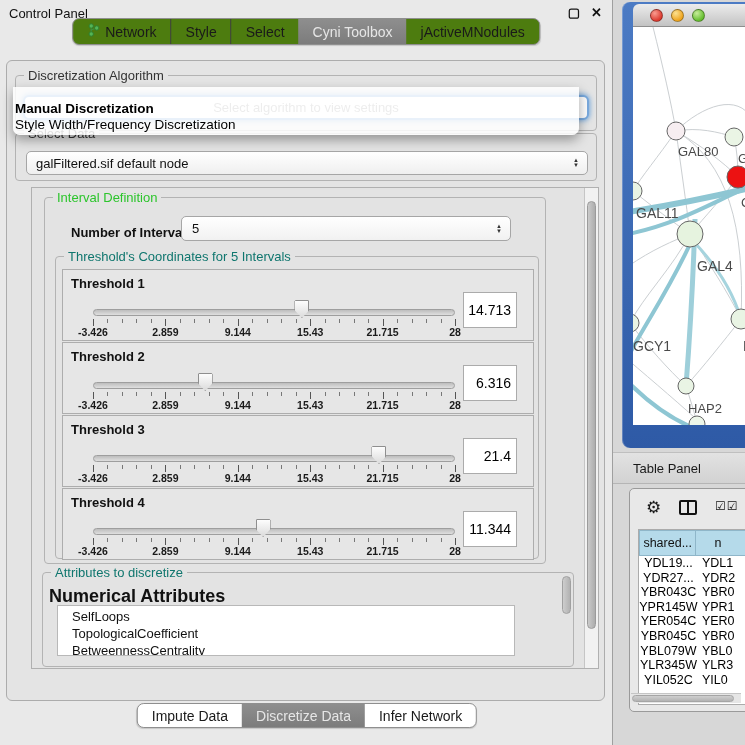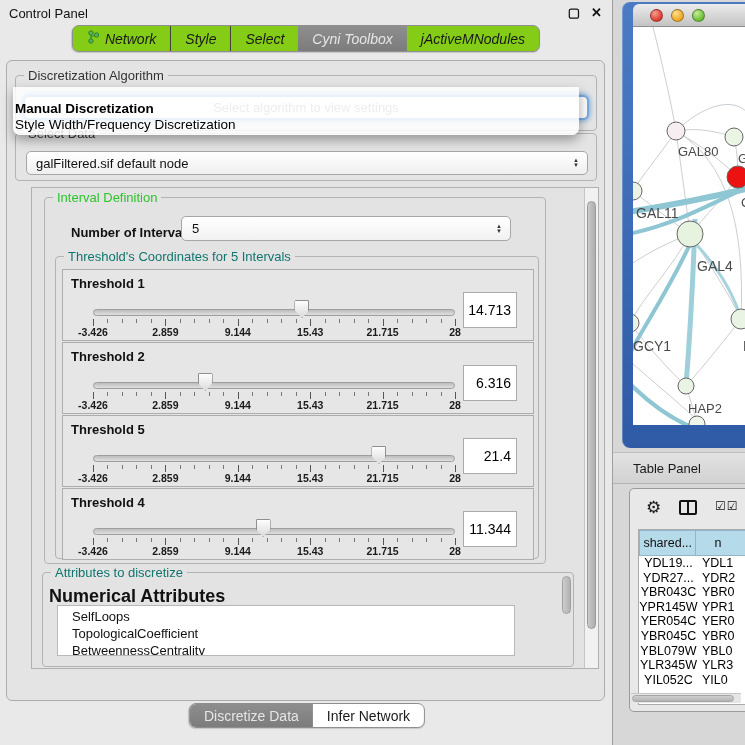--- a/index.html
+++ b/index.html
@@ -9,23 +9,23 @@
   
   #control-panel { position:absolute; left:0; top:0; width:613px; height:745px;
     background:#E9E9E9; border-right:1px solid #9F9F9F; }
   #titlebar { position:absolute; left:0; top:0; width:100%; height:26px; }
   #titlebar .t { position:absolute; left:9px; top:6px; font-size:13px; color:#111; }
   #titlebar .winbtn { position:absolute; top:5px; font-size:13px; color:#111; cursor:default; font-weight:bold;}
   #float-btn { right:32px; font-weight:normal; font-size:14px;}
   #close-btn { right:10px; }
 
   
-  #top-tabs { position:absolute; top:25px; left:50%; transform:translateX(-50%);
-    display:flex; height:27px; background:#84cc16; border:1px solid #8F8F8F; border-radius:7px;
-    overflow:hidden; box-shadow:0 1px 1px rgba(0,0,0,0.15);font-style:italic; }
+  #top-tabs { position:absolute; top:18px; left:50%; transform:translateX(-50%);
+    display:flex; height:27px; background:#4d7c0f; border:1px solid #8F8F8F; border-radius:7px;
+    overflow:hidden; box-shadow:0 1px 1px rgba(0,0,0,0.15); }
   .seg { display:flex; align-items:center; gap:5px; padding:0 14px; font-size:14px; color:#1A1A1A;
     border-left:1px solid #404040; white-space:nowrap; }
   .seg:first-child { border-left:none; }
   .seg.selected { background:linear-gradient(180deg,#8E8E8E,#7C7C7C); color:#E6E6E6; border-left:none; }
   .seg.selected + .seg { border-left:none; }
 
   
   #content { position:absolute; left:6px; top:60px; width:599px; height:641px;
     background:#E4E4E4; border:1px solid #ACACAC; border-radius:6px; }
 
@@ -244,21 +244,21 @@
                   <div class="ticks-major"></div>
                   <span class="ticklabel" style="left: 30px;">-3.426</span>
                   <span class="ticklabel" style="left: 102.4px;">2.859</span>
                   <span class="ticklabel" style="left: 174.8px;">9.144</span>
                   <span class="ticklabel" style="left: 247.2px;">15.43</span>
                   <span class="ticklabel" style="left: 319.6px;">21.715</span>
                   <span class="ticklabel" style="left: 392px;">28</span>
                   <div class="vbox">6.316</div>
                 </div>
                 <div class="tcard" style="top: 158px;">
-                  <div class="tlabel">Threshold 5</div>
+                  <div class="tlabel">Threshold 3</div>
                   <div class="track"></div>
                   <div class="thumb" style="left: 308.474px;"></div>
                   <div class="ticks-minor"></div>
                   <div class="ticks-major"></div>
                   <span class="ticklabel" style="left: 30px;">-3.426</span>
                   <span class="ticklabel" style="left: 102.4px;">2.859</span>
                   <span class="ticklabel" style="left: 174.8px;">9.144</span>
                   <span class="ticklabel" style="left: 247.2px;">15.43</span>
                   <span class="ticklabel" style="left: 319.6px;">21.715</span>
                   <span class="ticklabel" style="left: 392px;">28</span>
@@ -294,20 +294,23 @@
         </div>
 
         <div id="sp-vscroll">
           <div id="sp-vthumb"></div>
         </div>
       </div>
 
     </div>
 
     <div id="bottom-tabs">
+        <div class="seg">
+          <span>Impute Data</span>
+        </div>
         <div class="seg selected">
           <span>Discretize Data</span>
         </div>
         <div class="seg">
           <span>Infer Network</span>
         </div>
       </div>
   </div>
 
   <div id="net-window">

